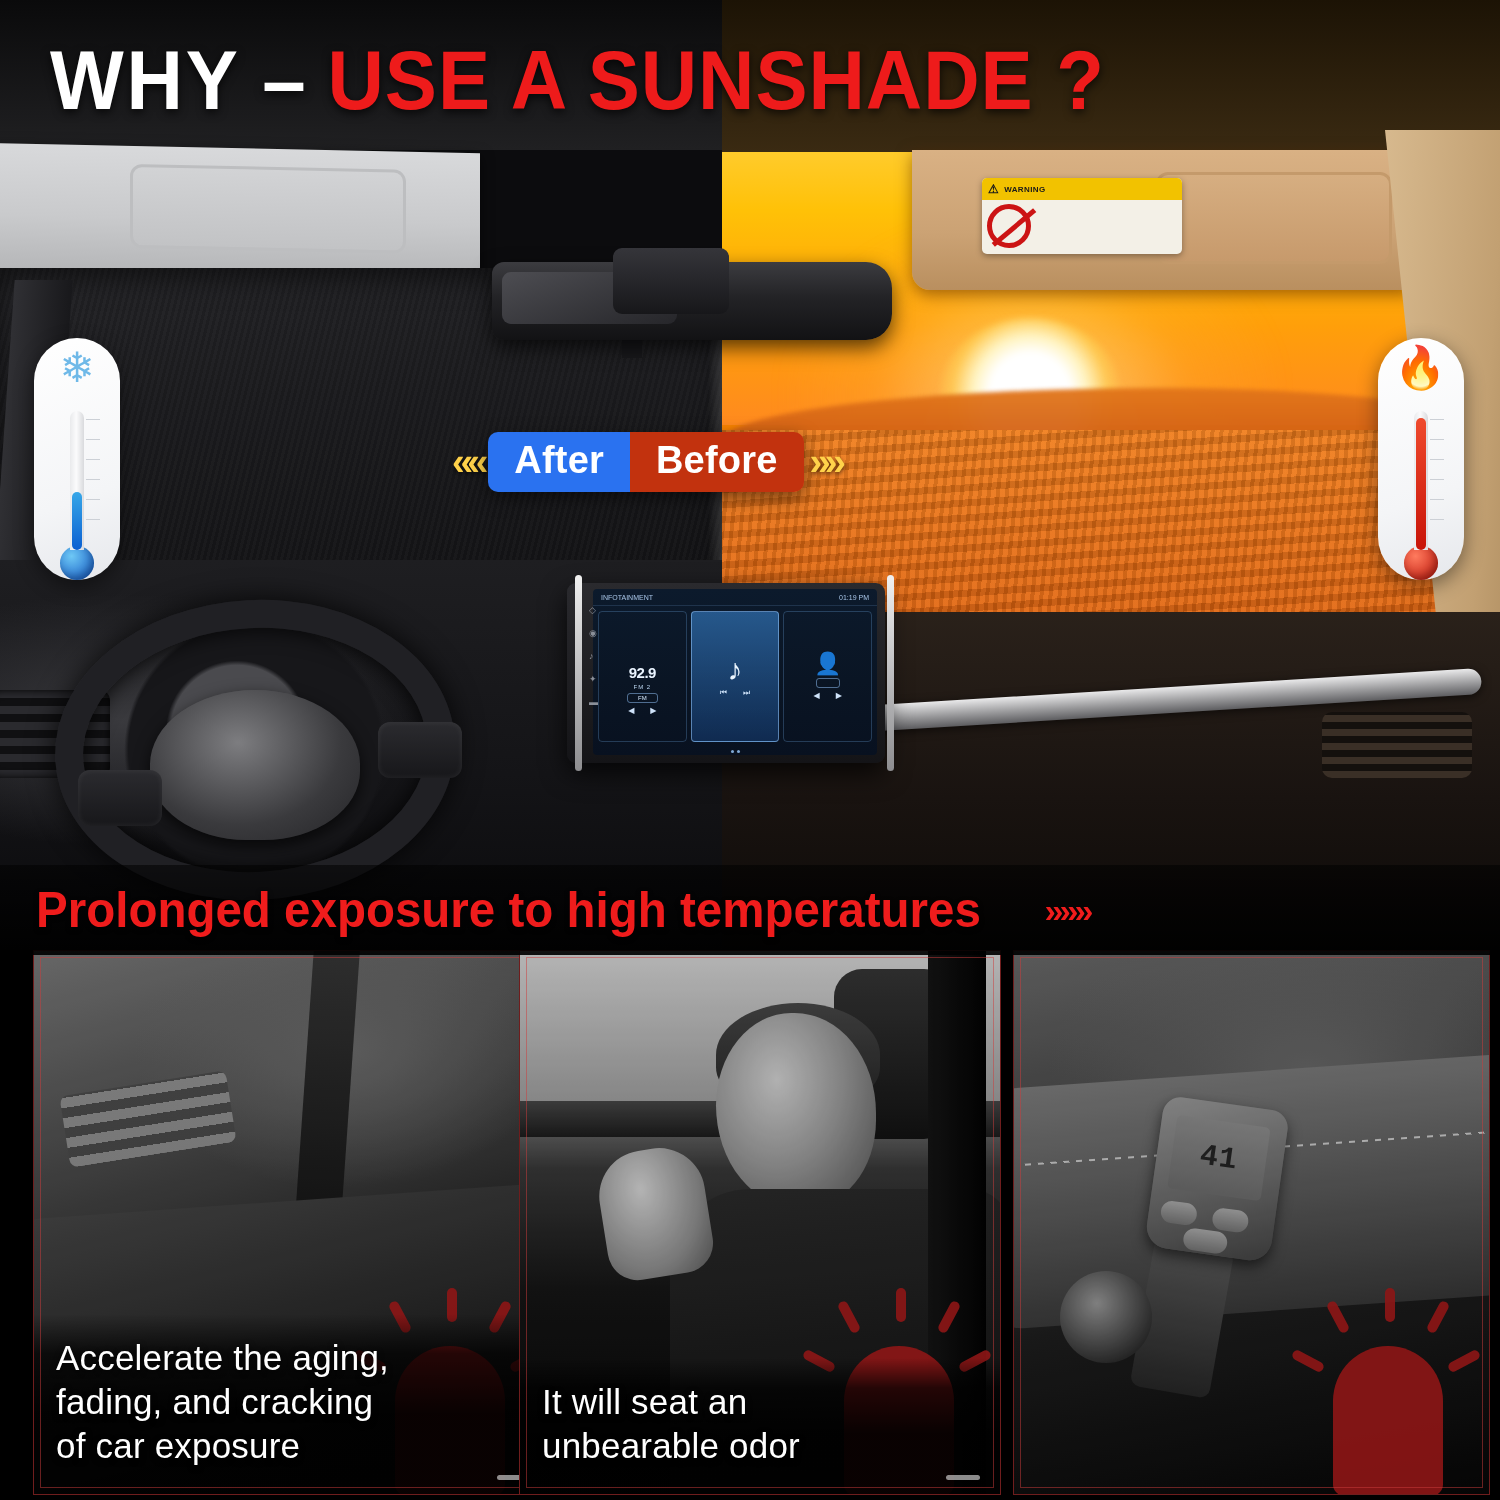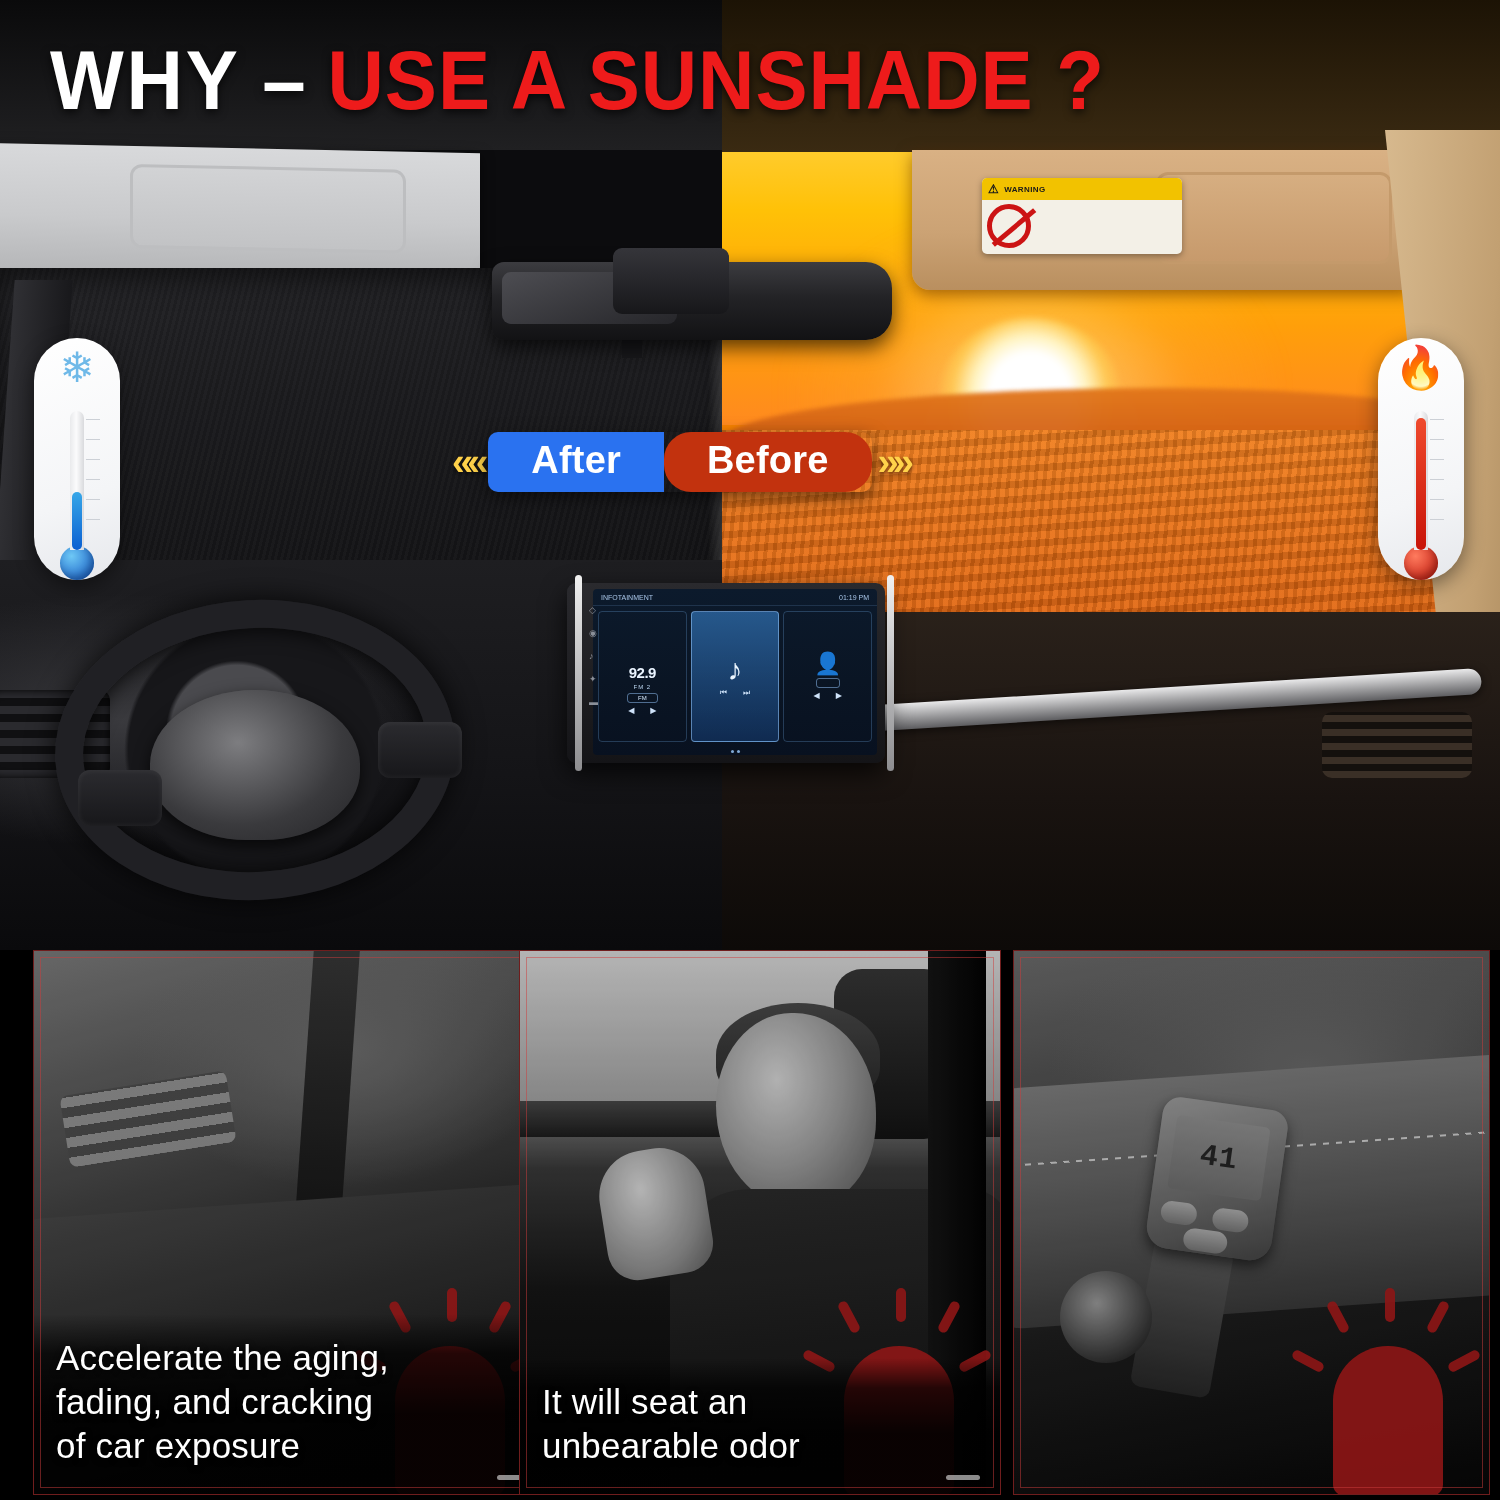--- a/index.html
+++ b/index.html
@@ -284,25 +284,25 @@
 
   
   .ab-wrap{
     position:absolute; left:452px; top:432px; z-index:14;
     display:flex; align-items:center; gap:6px;
   }
   .chev{ color:#ffd24a; font-size:38px; font-weight:bold; line-height:1;
          text-shadow:0 2px 4px rgba(0,0,0,.6); letter-spacing:-6px; }
   .ab-badge{ display:flex; border-radius:10px; overflow:hidden; box-shadow:0 6px 18px rgba(0,0,0,.5); }
   .ab-seg{
-    padding:9px 43px 12px; color:#fff; font-size:38px; font-weight:bold;
+    padding:9px 26px 12px; color:#fff; font-size:38px; font-weight:bold;
     letter-spacing:.2px; line-height:1.02;
   }
   .ab-seg.after{ background:#2a72f0; }
-  .ab-seg.before{ background:#c2320e;border-radius:27px; }
+  .ab-seg.before{ background:#c2320e; }
 
   
   .headline{
     position:absolute; left:50px; top:38px; z-index:20;
     font-size:84px; font-weight:bold; line-height:1;
     font-family:"Liberation Sans Narrow","Liberation Sans", sans-serif;
     transform:scaleX(.93); transform-origin:left center;
     white-space:nowrap;
     text-shadow:0 3px 10px rgba(0,0,0,.75);
   }
@@ -632,20 +632,24 @@
     </div>
 
   </div>
 
   <div class="headline">
     <span class="w">WHY</span>
     <span class="d">–</span>
     <span class="r">USE A SUNSHADE ?</span>
   </div>
 
+  <div class="subhead">
+    <span class="txt">Prolonged exposure to high temperatures</span>
+    <span class="arrows3">»»»</span>
+  </div>
 
   <div class="panels">
 
     <div class="panel p1">
       <div class="photo ph1">
         <div class="pillar"></div>
         <div class="vnt"></div>
         <div class="seam"></div>
         <div class="seat"></div>
       </div>

